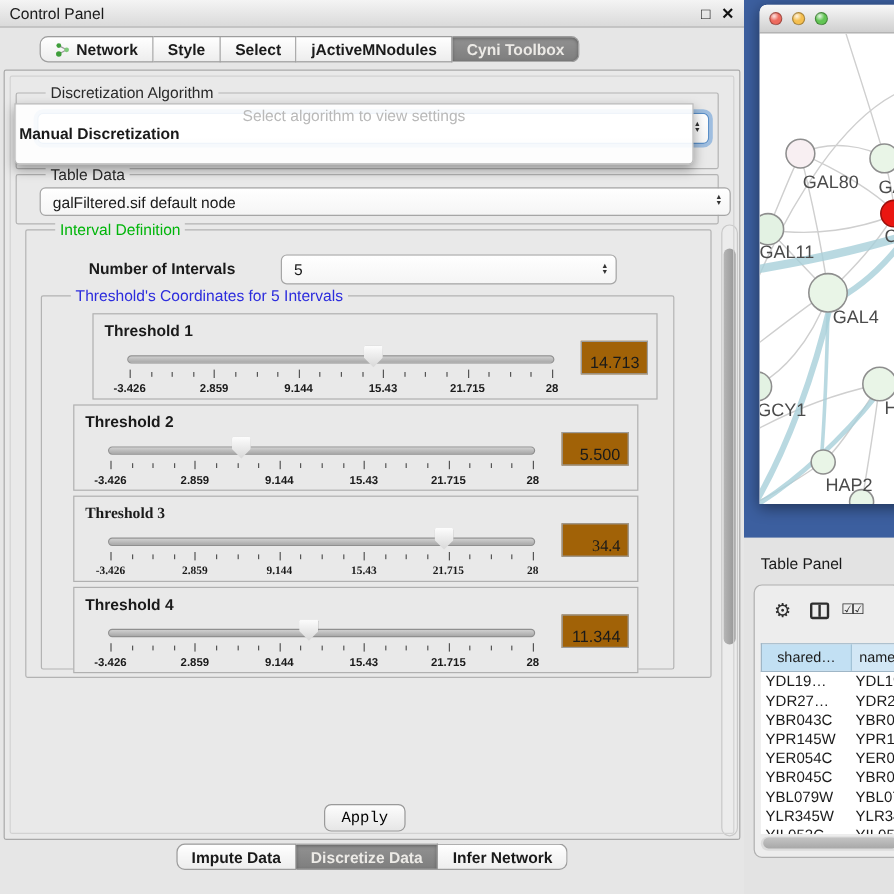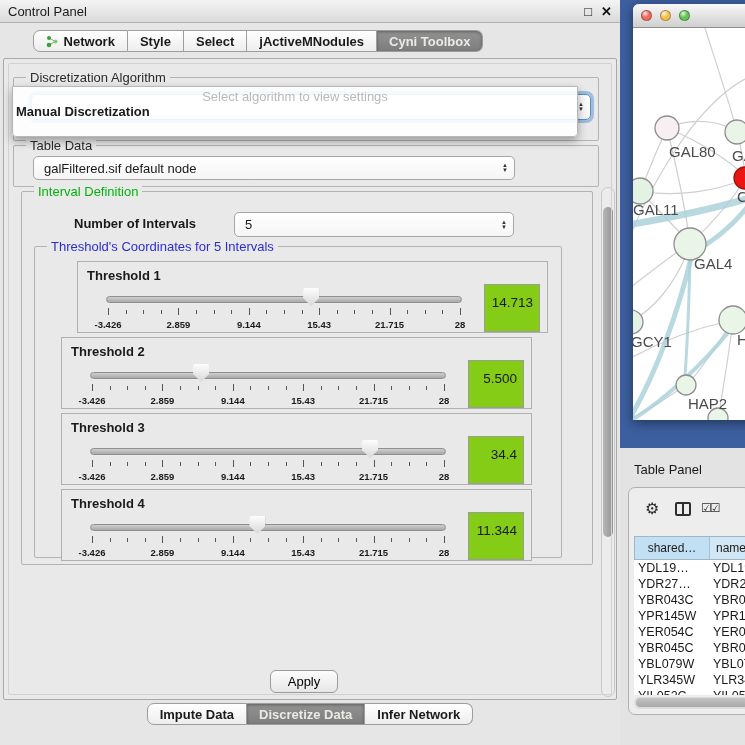--- a/index.html
+++ b/index.html
@@ -25,21 +25,21 @@
   .tab:last-child { border-radius:0 7px 7px 0; }
   .tab.sel { background:linear-gradient(#929292,#7e7e7e); color:#eceae6;
     box-shadow:inset 0 1px 3px rgba(0,0,0,.35); }
 
   .outer-panel { position:absolute; left:3px; top:58px; width:614px; height:642px;
     background:#e9e9e9; border:1px solid #a9a9a9; border-radius:2px; }
   .outer-panel::after { content:""; position:absolute; inset:4px; border:1px solid #d2d2d2;
     pointer-events:none; border-radius:2px; }
 
   .group { position:absolute; border:1px solid #b3b3b3; border-radius:2px; }
-  .gtitle { position:absolute; top:-8px; left:12px; background:#e9e9e9; padding:0 4px;
+  .gtitle { position:absolute; top:-8px; left:24px; background:#e9e9e9; padding:0 4px;
     font-size:13px; white-space:nowrap;text-align:center; }
   .gtitle.green { color:#00b50a; }
   .gtitle.blue  { color:#2c2cdd; }
   .gtitle.plain { color:#2a2a2a; }
 
   .combo { position:absolute; background:linear-gradient(#ffffff,#f5f5f5);
     border:1px solid #a6a6a6; border-radius:5px; display:flex; align-items:center;
     font-size:13px; padding:0 10px; cursor:default; }
   .combo .stepper { position:absolute; right:6px; top:0; bottom:0; display:flex;
     flex-direction:column; justify-content:center; color:#333; }
@@ -67,34 +67,34 @@
   .sl-handle { position:absolute; top:26px; width:16px; height:18px;
     background:linear-gradient(#fdfdfd,#d8d8d8);
     clip-path:polygon(8% 0,92% 0,100% 10%,100% 55%,50% 100%,0 55%,0 10%);
     filter:drop-shadow(0 0 1px #777); cursor:grab; z-index:2; }
   .sl-ticks { position:absolute; left:30px; top:46px; width:352px; height:9px; }
   .sl-ticks i { position:absolute; top:2px; width:1px; height:4px; background:#555; }
   .sl-ticks i.major { top:0; height:7px; }
   .sl-ticklabels { position:absolute; left:30px; top:57px; width:352px; height:12px; }
   .sl-ticklabels span { position:absolute; transform:translateX(-50%); font-size:9.5px;
     font-weight:bold; white-space:nowrap; }
-  .thresh-value { position:absolute; left:406px; top:22px; width:56px; height:48px;
-    background:#84cc16; border:1px solid #9c9c9c; font-size:13.5px; line-height:36px;
+  .thresh-value { position:absolute; left:406px; top:22px; width:56px; height:28px;
+    background:#a16207; border:1px solid #9c9c9c; font-size:13.5px; line-height:36px;
     text-align:right; padding-right:6px; }
 
   .attr-list { position:absolute; left:44px; top:36px; width:468px; height:58px;
     background:#fff; border:1px solid #a6a6a6; overflow:hidden; }
   .attr-list .item { font-size:12.5px; line-height:17px; padding-left:8px; white-space:nowrap; }
   .attr-scroll { position:absolute; right:1px; top:1px; width:12px; height:56px; background:#f0f0f0; }
   .attr-scroll .thumb { position:absolute; left:1px; top:2px; width:9px; height:46px;
     border-radius:5px; background:linear-gradient(90deg,#b9c6d2,#8ea3b4); }
 
   .apply-btn { position:absolute; left:266px; top:611px; width:68px; height:23px;
     background:linear-gradient(#fdfdfd,#e6e6e6); border:1px solid #9a9a9a; border-radius:6px;
-    font-size:13px; font-family:Liberation Sans, sans-serif; cursor:pointer; }
+    font-size:13px; font-family:Liberation Mono, monospace; cursor:pointer; }
 
   
   .blue-area { position:absolute; left:620px; top:0; width:125px; height:453px; background:#3c5f9f; }
   .net-window { position:absolute; left:13px; top:4px; width:127px; height:416px;
     border-radius:6px 6px 0 0; box-shadow:0 3px 12px rgba(0,0,0,.45); overflow:hidden;
     background:#fff; }
   .net-titlebar { position:absolute; left:0; top:0; width:100%; height:24px;
     background:linear-gradient(#f8f8f8,#cfcfcf); border-bottom:1px solid #8f8f8f;
     display:flex; align-items:center; padding-left:8px; gap:8px; }
   .light { width:11px; height:11px; border-radius:50%; border:1px solid rgba(0,0,0,.3); }
@@ -172,21 +172,21 @@
         <div class="combo focused" style="left:17px; top:16px; width:560px; height:26px;">
           <span class="stepper">
             <i>▲</i>
               <i>▼</i>
           </span>
         </div>
       </div>
 
       <div class="group" style="left:9px; top:86px; width:586px; height:42px;">
         <span class="gtitle plain">Table Data</span>
-        <div class="combo" style="left:19px; top:10px; width:482px; height:24px;">
+        <div class="combo" style="left:19px; top:10px; width:576px; height:24px;">
           <span>galFiltered.sif default node</span>
           <span class="stepper">
             <i>▲</i>
               <i>▼</i>
           </span>
         </div>
       </div>
 
       <div class="group" style="left:17px; top:132px; width:572px; height:374px;">
         <span class="gtitle green">Interval Definition</span>
@@ -268,21 +268,21 @@
               <div class="sl-ticklabels">
                 <span style="left: 0%;">-3.426</span>
                 <span style="left: 20%;">2.859</span>
                 <span style="left: 40%;">9.144</span>
                 <span style="left: 60%;">15.43</span>
                 <span style="left: 80%;">21.715</span>
                 <span style="left: 100%;">28</span>
               </div>
               <div class="thresh-value">5.500</div>
             </div>
-            <div class="thresh-row" style="top: 166px;">
+            <div class="thresh-row" style="top: 166px; font-family: Liberation Serif, serif;">
               <div class="thresh-label">Threshold 3</div>
               <div class="sl-track"></div>
               <div class="sl-handle" style="left: 300.074px;"></div>
               <div class="sl-ticks">
                 <i class="major" style="left: 0%;"></i>
                 <i style="left: 5%;"></i>
                 <i style="left: 10%;"></i>
                 <i style="left: 15%;"></i>
                 <i class="major" style="left: 20%;"></i>
                 <i style="left: 25%;"></i>

